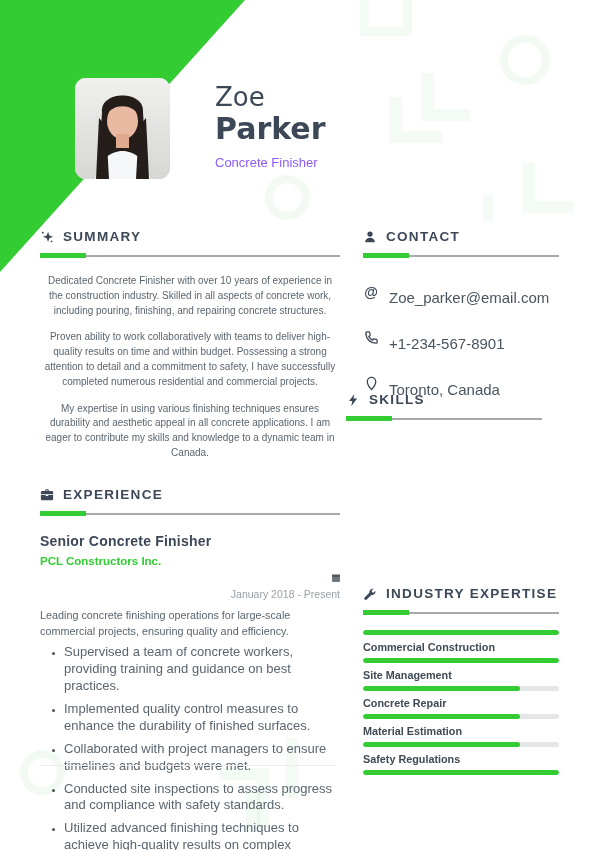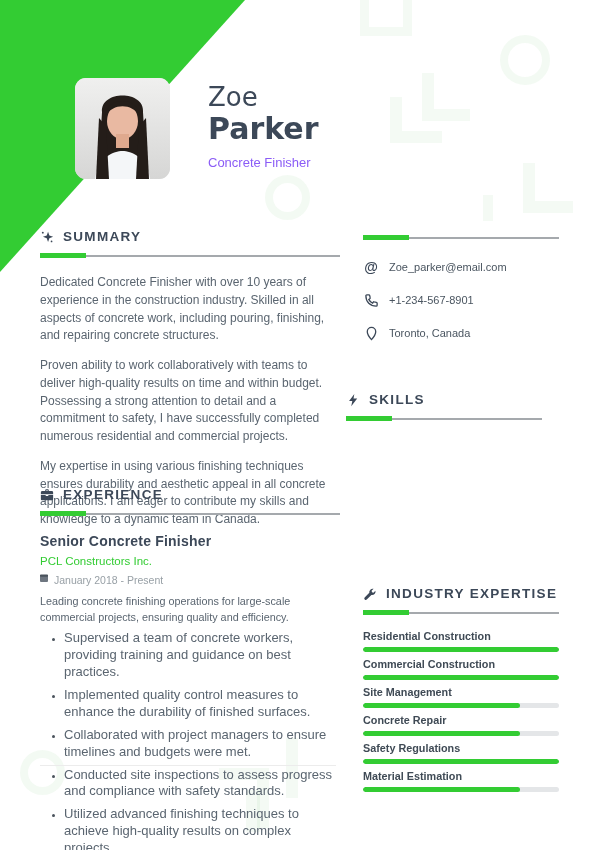--- a/index.html
+++ b/index.html
@@ -33,21 +33,21 @@
   
   .corner{
     position:absolute;top:0;left:0;width:0;height:0;z-index:2;
     border-top:272px solid var(--green);
     border-right:245px solid transparent;
   }
   .photo{
     position:absolute;left:75px;top:78px;width:95px;height:101px;
     border-radius:11px;overflow:hidden;z-index:3;background:#e3e3e3;
   }
-  .name-block{position:absolute;left:208px;top:82px;z-index:3;}
+  .name-block{position:absolute;left:215px;top:82px;z-index:3;}
   .first-name{font-size:26px;font-weight:400;color:var(--dark);line-height:30px;font-family:"DejaVu Sans","Liberation Sans",sans-serif;}
   .last-name{font-size:30px;font-weight:700;color:var(--dark);line-height:34px;font-family:"DejaVu Sans","Liberation Sans",sans-serif;text-align:right;}
   .job-title{font-size:13px;color:#8b5cf6;margin-top:9px;}
 
   
   section{position:absolute;}
   .sec-summary{left:40px;top:228px;width:300px;}
   .sec-experience{left:40px;top:486px;width:300px;}
   .sec-contact{left:363px;top:228px;width:196px;}
   .sec-skills{left:346px;top:391px;width:210px;}
@@ -58,40 +58,40 @@
     font-size:13.5px;font-weight:700;color:var(--dark);
     letter-spacing:1.3px;line-height:18px;
   }
   .sec-icon{width:14px;height:14px;display:inline-flex;align-items:center;justify-content:center;flex:0 0 auto;}
   .sec-icon svg{width:14px;height:14px;fill:var(--dark);}
   .sec-rule{position:relative;height:5px;margin-top:7px;}
   .sec-rule .rule-line{position:absolute;left:0;right:0;top:2px;height:2px;background:var(--rule);}
   .sec-rule .rule-accent{position:absolute;left:0;top:0;width:46px;height:5px;background:var(--green);z-index:1;}
 
   
-  .sec-summary p{font-size:12px;line-height:1.48;margin-top:12px;color:var(--body);}
+  .sec-summary p{font-size:10px;line-height:1.48;margin-top:12px;color:var(--body);text-align:center;}
   .sec-summary p:first-of-type{margin-top:16px;}
 
   
   .role{font-size:14px;font-weight:700;color:var(--dark);margin-top:17px;letter-spacing:.2px;}
-  .company{font-size:11.5px;font-weight:400;color:var(--green);margin-top:6px;}
-  .date-row{display:flex;align-items:flex-start;gap:6px;margin-top:7px;color:var(--muted);font-size:10.5px;}
+  .company{font-size:11.5px;font-weight:700;color:var(--green);margin-top:6px;}
+  .date-row{display:flex;align-items:flex-end;gap:6px;margin-top:7px;color:var(--muted);font-size:10.5px;flex-direction:column;}
   .date-row svg{width:8px;height:8px;fill:#6E7680;}
   .job-desc{font-size:10.8px;line-height:1.45;margin-top:8px;color:var(--body);}
   .job-bullets{margin:5px 0 0 24px;}
   .job-bullets li{font-size:13px;line-height:1.3;margin-bottom:6px;color:var(--body);}
   .job-bullets li::marker{color:#4a535c;font-size:9px;}
 
   
   .contact-list{margin-top:19px;}
   .contact-row{display:flex;align-items:center;gap:10px;margin-bottom:17px;}
   .c-icon{width:16px;height:16px;display:inline-flex;align-items:center;justify-content:center;flex:0 0 auto;color:var(--dark);}
   .c-icon svg{width:15px;height:15px;stroke:var(--dark);fill:none;stroke-width:1.4;}
   .c-at{font-size:14px;font-weight:600;color:var(--dark);line-height:16px;}
-  .contact-row .c-text{font-size:11px;color:#4A5560;}
+  .contact-row .c-text{font-size:15px;color:#4A5560;margin-top:12px;}
 
   
   .skills-wrap{margin-top:15px;}
   .skill-tag{
     display:inline-block;font-size:10.5px;font-weight:700;color:#3F4A55;
     padding:0 6px 3px 0;border-bottom:2px solid var(--skill-line);
     margin:0 5px 9px 0;white-space:nowrap;
   }
 
   
@@ -199,20 +199,29 @@
         <li>Supervised a team of concrete workers, providing training and guidance on best practices.</li>
         <li>Implemented quality control measures to enhance the durability of finished surfaces.</li>
         <li>Collaborated with project managers to ensure timelines and budgets were met.</li>
         <li>Conducted site inspections to assess progress and compliance with safety standards.</li>
         <li>Utilized advanced finishing techniques to achieve high-quality results on complex projects.</li>
       </ul>
     </div>
   </section>
 
   <section class="sec-contact">
+    <div class="sec-head">
+      <span class="sec-icon">
+        <svg viewBox="0 0 16 16">
+            <circle cx="8" cy="4.6" r="3"></circle>
+            <path d="M2.5 14 C2.5 10.5 5 8.8 8 8.8 C11 8.8 13.5 10.5 13.5 14 Z"></path>
+          </svg>
+      </span>
+      <h2>CONTACT</h2>
+    </div>
     <div class="sec-rule">
       <span class="rule-line"></span>
       <span class="rule-accent"></span>
     </div>
     <div class="contact-list">
       <div class="contact-row">
         <span class="c-icon c-at">@</span>
         <span class="c-text">Zoe_parker@email.com</span>
       </div>
       <div class="contact-row">
@@ -258,21 +267,20 @@
           </svg>
       </span>
       <h2>INDUSTRY EXPERTISE</h2>
     </div>
     <div class="sec-rule">
       <span class="rule-line"></span>
       <span class="rule-accent"></span>
     </div>
     <div class="industry-list">
       <div class="ind-item">
-        <div class="ind-label">Residential Construction</div>
         <div class="ind-track">
             <div class="ind-fill" style="width: 100%;"></div>
           </div>
       </div>
       <div class="ind-item">
         <div class="ind-label">Commercial Construction</div>
         <div class="ind-track">
             <div class="ind-fill" style="width: 100%;"></div>
           </div>
       </div>
@@ -282,29 +290,29 @@
             <div class="ind-fill" style="width: 80%;"></div>
           </div>
       </div>
       <div class="ind-item">
         <div class="ind-label">Concrete Repair</div>
         <div class="ind-track">
             <div class="ind-fill" style="width: 80%;"></div>
           </div>
       </div>
       <div class="ind-item">
+        <div class="ind-label">Material Estimation</div>
+        <div class="ind-track">
+            <div class="ind-fill" style="width: 80%;"></div>
+          </div>
+      </div>
+      <div class="ind-item">
         <div class="ind-label">Safety Regulations</div>
         <div class="ind-track">
             <div class="ind-fill" style="width: 100%;"></div>
           </div>
       </div>
-      <div class="ind-item">
-        <div class="ind-label">Material Estimation</div>
-        <div class="ind-track">
-            <div class="ind-fill" style="width: 80%;"></div>
-          </div>
-      </div>
     </div>
   </section>
 
   <div class="bottom-divider"></div>
 
 </div>
 
 </body></html>

